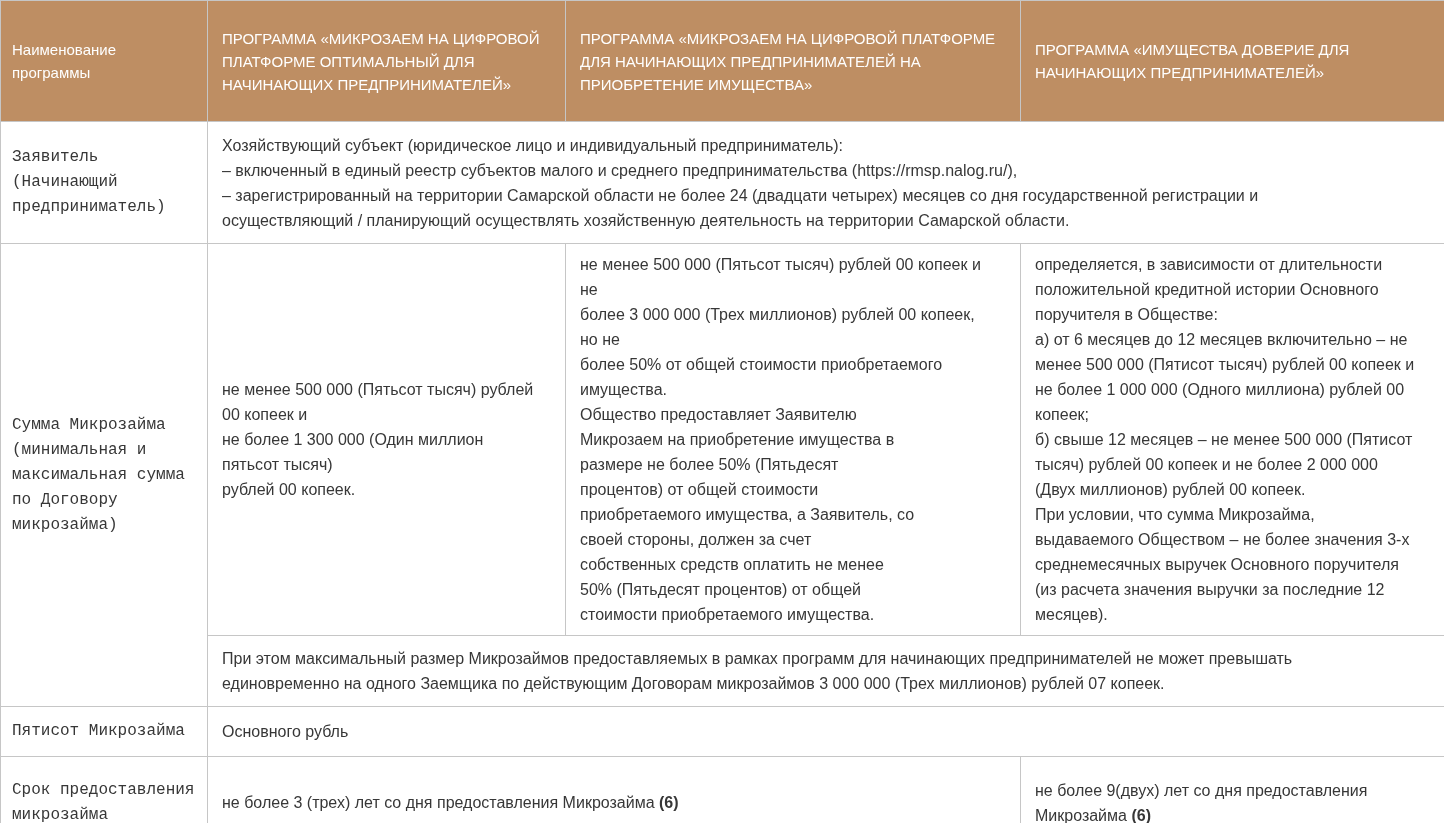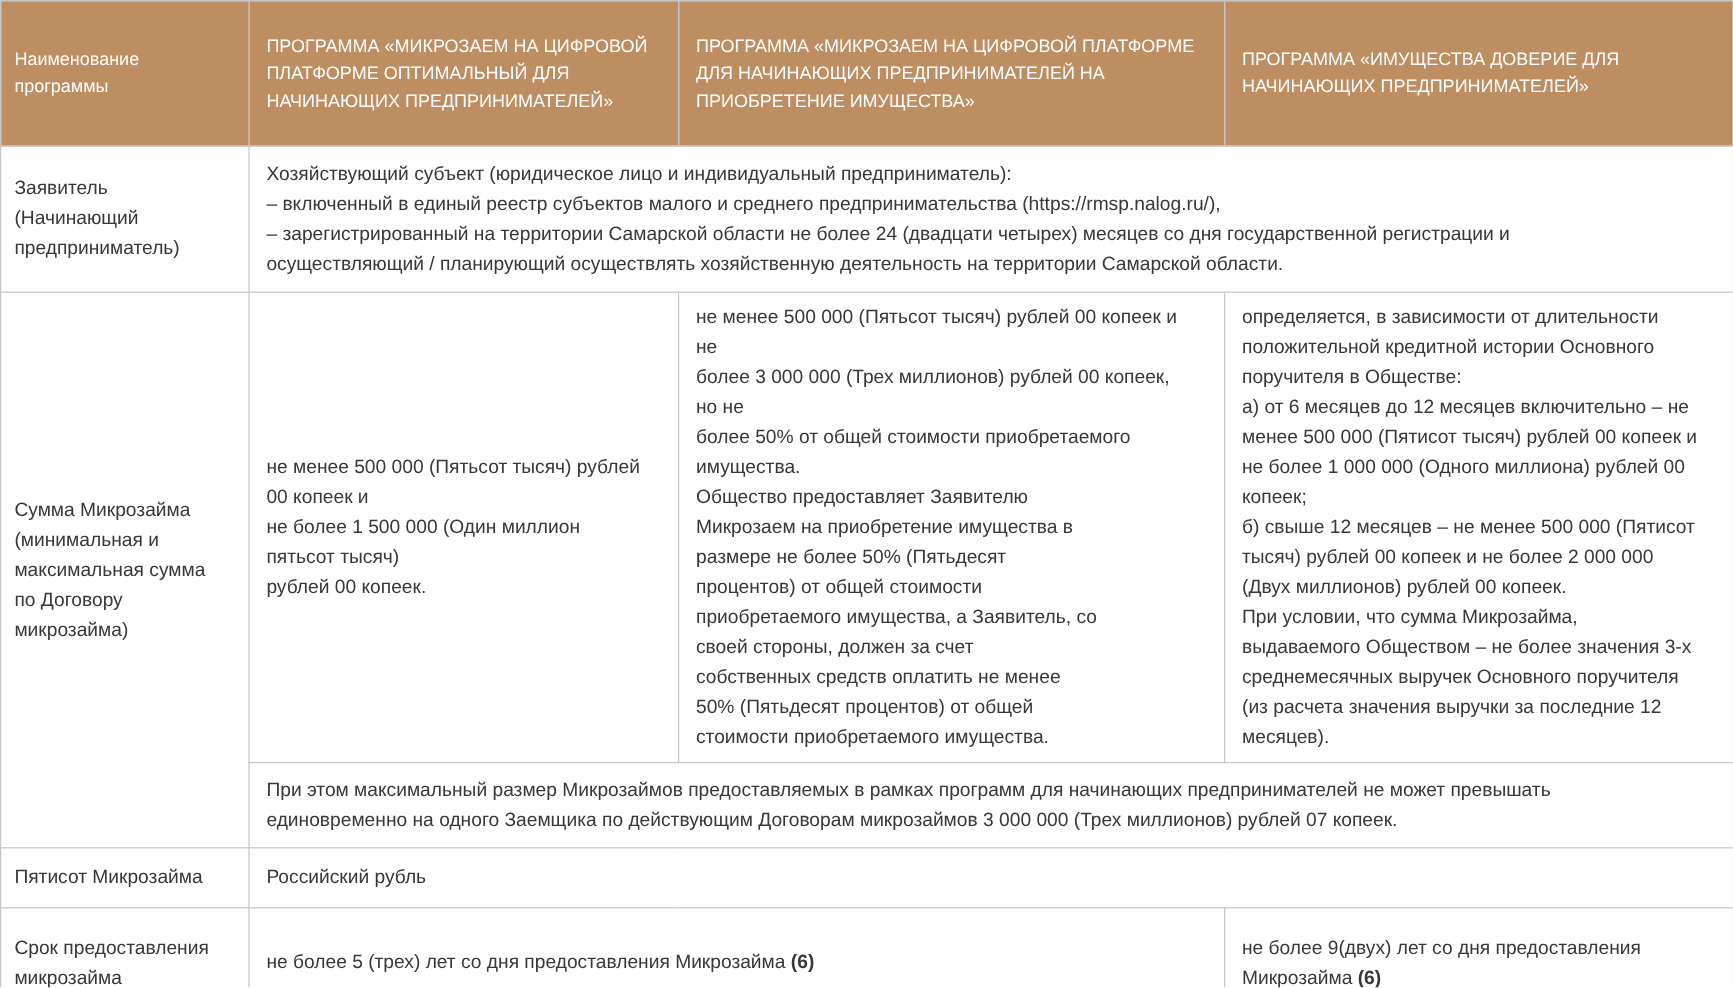--- a/index.html
+++ b/index.html
@@ -35,21 +35,21 @@
     border-top: 1px solid #be8e63;
   }
   thead th.first { padding-left: 11px; }
   
   tbody td {
     font-size: 16px;
     line-height: 25px;
     padding: 8px 14px;
     white-space: pre-line;
   }
-  tbody td.label { padding-left: 11px; padding-right: 8px; }
+  tbody td.label { padding-left: 11px; padding-right: 8px; font-family: Liberation Mono, monospace; }
   tr.r-applicant { height: 122px; }
   tr.r-amount    { height: 387px; }
   tr.r-note      { height: 71px; }
   tr.r-currency  { height: 50px; }
   tr.r-term      { height: 92px; }
   thead tr       { height: 121px; }
   b.suffix { font-weight: bold; }
 </style>
 </head>
 <body>
@@ -81,21 +81,21 @@
 осуществляющий / планирующий осуществлять хозяйственную деятельность на территории Самарской области.</td>
       </tr>
       <tr class="r-amount">
         <td class="label" rowspan="2">Сумма Микрозайма
 (минимальная и
 максимальная сумма
 по Договору
 микрозайма)</td>
         <td>не менее 500 000 (Пятьсот тысяч) рублей
 00 копеек и
-не более 1 500 000 (Один миллион
+не более 1 300 000 (Один миллион
 пятьсот тысяч)
 рублей 00 копеек.</td>
         <td>не менее 500 000 (Пятьсот тысяч) рублей 00 копеек и
 не
 более 3 000 000 (Трех миллионов) рублей 00 копеек,
 но не
 более 50% от общей стоимости приобретаемого
 имущества.
 Общество предоставляет Заявителю
 Микрозаем на приобретение имущества в
@@ -121,24 +121,24 @@
 среднемесячных выручек Основного поручителя
 (из расчета значения выручки за последние 12
 месяцев).</td>
       </tr>
       <tr class="r-note">
         <td colspan="3">При этом максимальный размер Микрозаймов предоставляемых в рамках программ для начинающих предпринимателей не может превышать
 единовременно на одного Заемщика по действующим Договорам микрозаймов 3 000 000 (Трех миллионов) рублей 07 копеек.</td>
       </tr>
       <tr class="r-currency">
         <td class="label">Пятисот Микрозайма</td>
-        <td colspan="3">Российский рубль</td>
+        <td colspan="3">Основного рубль</td>
       </tr>
       <tr class="r-term">
         <td class="label">Срок предоставления
 микрозайма</td>
-        <td colspan="2"><span>не более 5 (трех) лет со дня предоставления Микрозайма</span> <b class="suffix">(6)</b></td>
+        <td colspan="2"><span>не более 3 (трех) лет со дня предоставления Микрозайма</span> <b class="suffix">(6)</b></td>
         <td><span>не более 9(двух) лет со дня предоставления
 Микрозайма</span> <b class="suffix">(6)</b></td>
       </tr>
     </tbody>
   </table>
 </div>
 
 </body></html>

